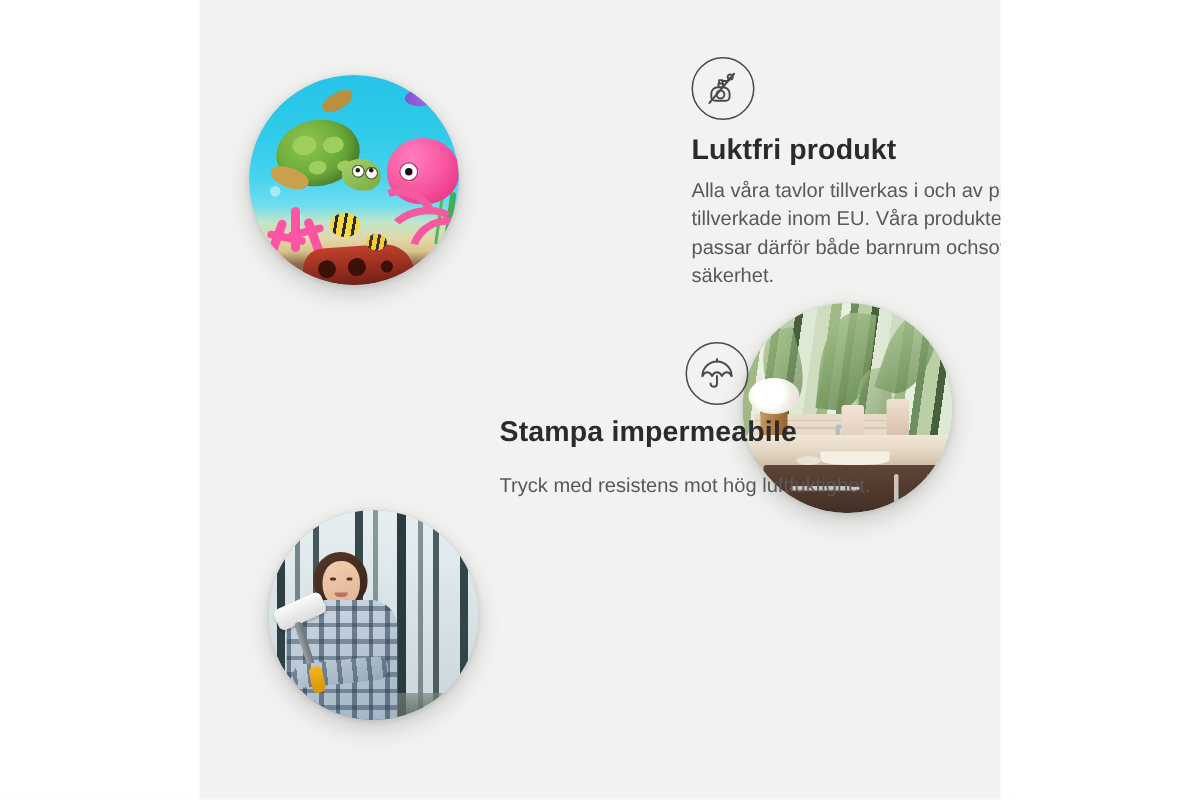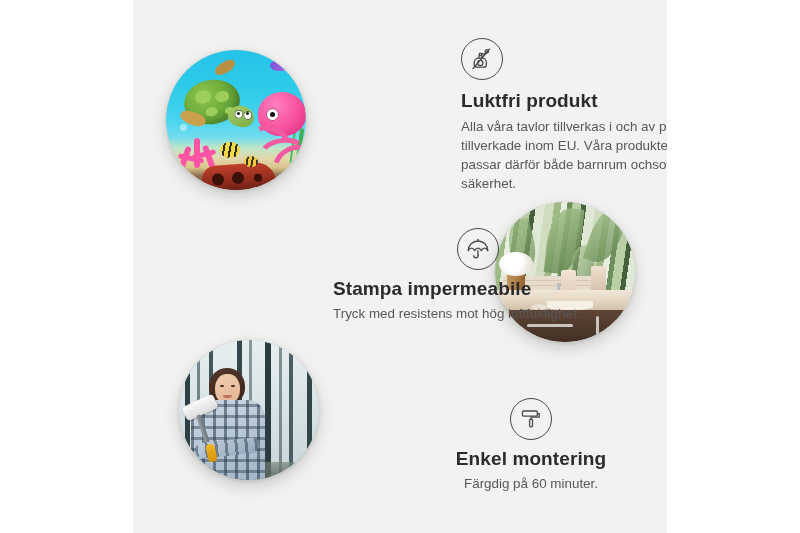--- a/index.html
+++ b/index.html
@@ -344,21 +344,21 @@
     color: #58585a;
   }
 
   
   #feature-odorless { left: 328px; top: 38px; width: 300px; }
   #feature-odorless .icon-circle { margin-bottom: 9px; }
 
   
   #feature-waterproof { left: 200px; top: 228px; width: 290px; }
   #feature-waterproof .icon-wrap { display:flex; justify-content:center; margin-bottom: 7px; }
-  #feature-waterproof p { margin-top: 3px; }
+  #feature-waterproof p { margin-top: 13px; }
 
   
   #feature-easy { left: 288px; top: 398px; width: 220px; text-align: center; }
   #feature-easy .icon-wrap { display:flex; justify-content:center; margin-bottom: 7px; }
   #feature-easy p { margin-top: 3px; }
 </style>
 </head>
 <body>
 
 <div id="infographic">
@@ -458,30 +458,15 @@
               <path d="M13.0 19.6c0 1.3-1.0 2.2-2.2 2.2s-2.1-0.9-2.1-2.1"></path>
               <line x1="13.0" y1="3.3" x2="13.0" y2="5.0"></line>
             </g>
           </svg>
         </div>
       </div>
       <h3>Stampa impermeabile</h3>
       <p>Tryck med resistens mot hög luftfuktighet.</p>
     </div>
 
-    <div class="feature" id="feature-easy">
-      <div class="icon-wrap">
-        <div class="icon-circle">
-          <svg width="26" height="26" viewBox="0 0 26 26" aria-hidden="true">
-            <g fill="none" stroke="#4a4a4a" stroke-width="1.3" stroke-linecap="round" stroke-linejoin="round">
-              <rect x="4.4" y="5.0" width="15.0" height="5.2" rx="1.4"></rect>
-              <path d="M19.4 7.6h1.9v3.6h-8.2v2.0"></path>
-              <rect x="11.6" y="13.2" width="2.9" height="7.6" rx="1.0"></rect>
-            </g>
-          </svg>
-        </div>
-      </div>
-      <h3>Enkel montering</h3>
-      <p>Färgdig på 60 minuter.</p>
-    </div>
 
   </div>
 </div>
 
 </body></html>

